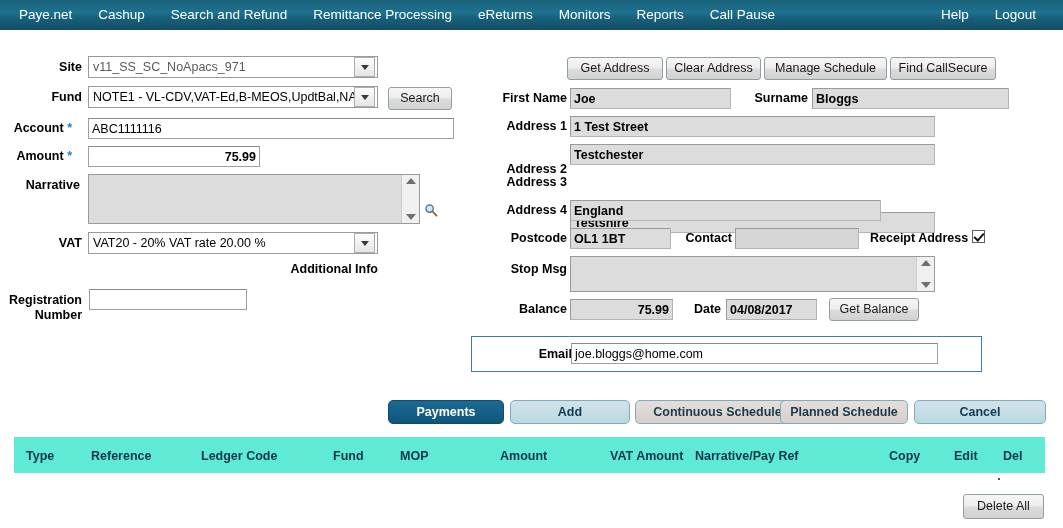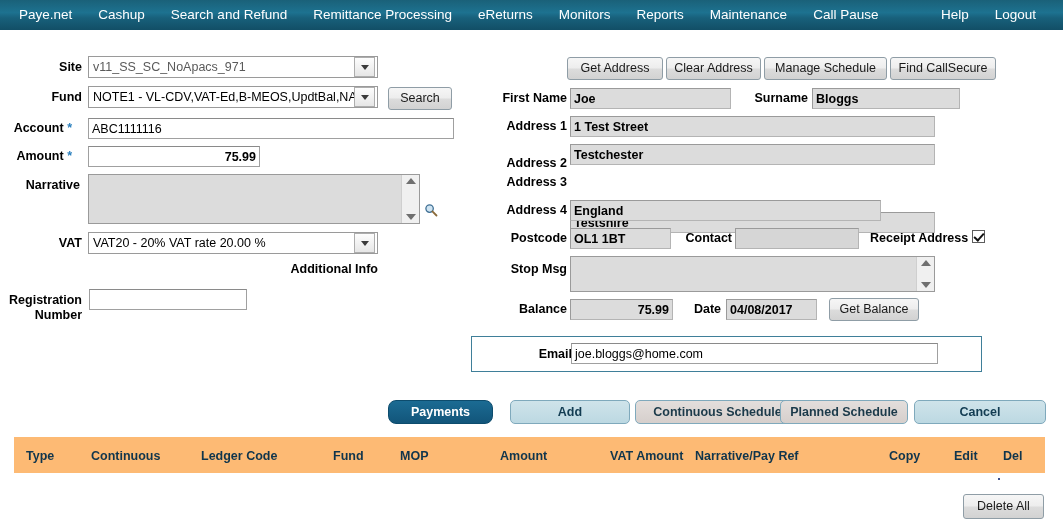--- a/index.html
+++ b/index.html
@@ -189,21 +189,21 @@
     color: #123c52;
   }
   .tabbtn.warm {
     background: linear-gradient(to bottom, #e3dedc 0%, #d6cfcc 100%);
     color: #1b3a4a;
   }
 
   
   .tbl-head {
     position: absolute;
-    background: #fdba74;
+    background: #5eead4;
     color: #10354c;
     font-weight: bold;
     font-size: 12.5px;
   }
   .tbl-head .th {
     position: absolute;
     top: 12px;
     white-space: nowrap;
   }
   .dot {
@@ -216,21 +216,20 @@
 <body>
 
 <div class="navbar">
   <div class="nav-item">Paye.net</div>
   <div class="nav-item">Cashup</div>
   <div class="nav-item">Search and Refund</div>
   <div class="nav-item">Remittance Processing</div>
   <div class="nav-item">eReturns</div>
   <div class="nav-item">Monitors</div>
   <div class="nav-item">Reports</div>
-  <div class="nav-item">Maintenance</div>
   <div class="nav-item">Call Pause</div>
   <div class="nav-spacer"></div>
   <div class="nav-item">Help</div>
   <div class="nav-item">Logout</div>
 </div>
 
 <div class="abs lbl" style="left:20px; top:60px; width:62px;">Site</div>
 <div class="abs sel" style="left:88px; top:56px; width:290px;">
   <span class="seltext gray-text" style="color:#5a5a5a;">v11_SS_SC_NoApacs_971</span>
   <span class="arrowbox">
@@ -291,26 +290,26 @@
 <div class="abs ipt" style="left:89px; top:289px; width:158px;"></div>
 
 <div class="abs btn" style="left:567px; top:57px; width:96px;">Get Address</div>
 <div class="abs btn" style="left:666px; top:57px; width:95px;">Clear Address</div>
 <div class="abs btn" style="left:764px; top:57px; width:123px;">Manage Schedule</div>
 <div class="abs btn" style="left:890px; top:57px; width:106px;">Find CallSecure</div>
 
 <div class="abs lbl" style="left:485px; top:91px; width:82px;">First Name</div>
 <div class="abs ipt ro" style="left:570px; top:88px; width:161px;">Joe</div>
 <div class="abs lbl" style="left:736px; top:91px; width:72px;">Surname</div>
-<div class="abs ipt ro" style="left:812px; top:88px; width:148px;">Bloggs</div>
+<div class="abs ipt ro" style="left:812px; top:88px; width:197px;">Bloggs</div>
 
 <div class="abs lbl" style="left:485px; top:119px; width:82px;">Address 1</div>
 <div class="abs ipt ro" style="left:570px; top:116px; width:365px;">1 Test Street</div>
 
-<div class="abs lbl" style="left:485px; top:156px; width:82px;">Address 2</div>
+<div class="abs lbl" style="left:485px; top:162px; width:82px;">Address 2</div>
 <div class="abs ipt ro" style="left:570px; top:144px; width:365px;">Testchester</div>
 
 <div class="abs lbl" style="left:485px; top:175px; width:82px;">Address 3</div>
 <div class="abs ipt ro" style="left:570px; top:172px; width:365px;margin-top:40px;">Testshire</div>
 
 <div class="abs lbl" style="left:485px; top:203px; width:82px;">Address 4</div>
 <div class="abs ipt ro" style="left:570px; top:200px; width:311px;">England</div>
 
 <div class="abs lbl" style="left:485px; top:231px; width:82px;">Postcode</div>
 <div class="abs ipt ro" style="left:570px; top:228px; width:101px;">OL1 1BT</div>
@@ -332,29 +331,29 @@
 <div class="abs ipt ro rightal" style="left:570px; top:299px; width:103px;">75.99</div>
 <div class="abs lbl" style="left:679px; top:302px; width:42px;">Date</div>
 <div class="abs ipt ro" style="left:726px; top:299px; width:91px;">04/08/2017</div>
 <div class="abs btn" style="left:829px; top:298px; width:90px;">Get Balance</div>
 
 <div class="abs" style="left:471px; top:336px; width:509px; height:34px; border:1px solid #3f7f99; background:#ffffff;">
   <div class="abs lbl" style="left:28px; top:10px; width:72px;">Email</div>
   <div class="abs ipt" style="left:99px; top:6px; width:367px;">joe.bloggs@home.com</div>
 </div>
 
-<div class="abs tabbtn active" style="left:388px; top:400px; width:105px;border-radius:8px;">Payments</div>
+<div class="abs tabbtn active" style="left:388px; top:400px; width:116px;">Payments</div>
 <div class="abs tabbtn light" style="left:510px; top:400px; width:120px;">Add</div>
 <div class="abs tabbtn warm" style="left:635px; top:400px; width:165px;">Continuous Schedule</div>
 <div class="abs tabbtn warm" style="left:780px; top:400px; width:128px;">Planned Schedule</div>
 <div class="abs tabbtn light" style="left:914px; top:400px; width:132px;">Cancel</div>
 
 <div class="tbl-head" style="left:14px; top:437px; width:1031px; height:36px;">
   <div class="th" style="left:12px;">Type</div>
-  <div class="th" style="left:77px;">Continuous</div>
+  <div class="th" style="left:77px;">Reference</div>
   <div class="th" style="left:187px;">Ledger Code</div>
   <div class="th" style="left:319px;">Fund</div>
   <div class="th" style="left:386px;">MOP</div>
   <div class="th" style="left:486px;">Amount</div>
   <div class="th" style="left:596px;">VAT Amount</div>
   <div class="th" style="left:681px;">Narrative/Pay Ref</div>
   <div class="th" style="left:875px;">Copy</div>
   <div class="th" style="left:940px;">Edit</div>
   <div class="th" style="left:989px;">Del</div>
 </div>

